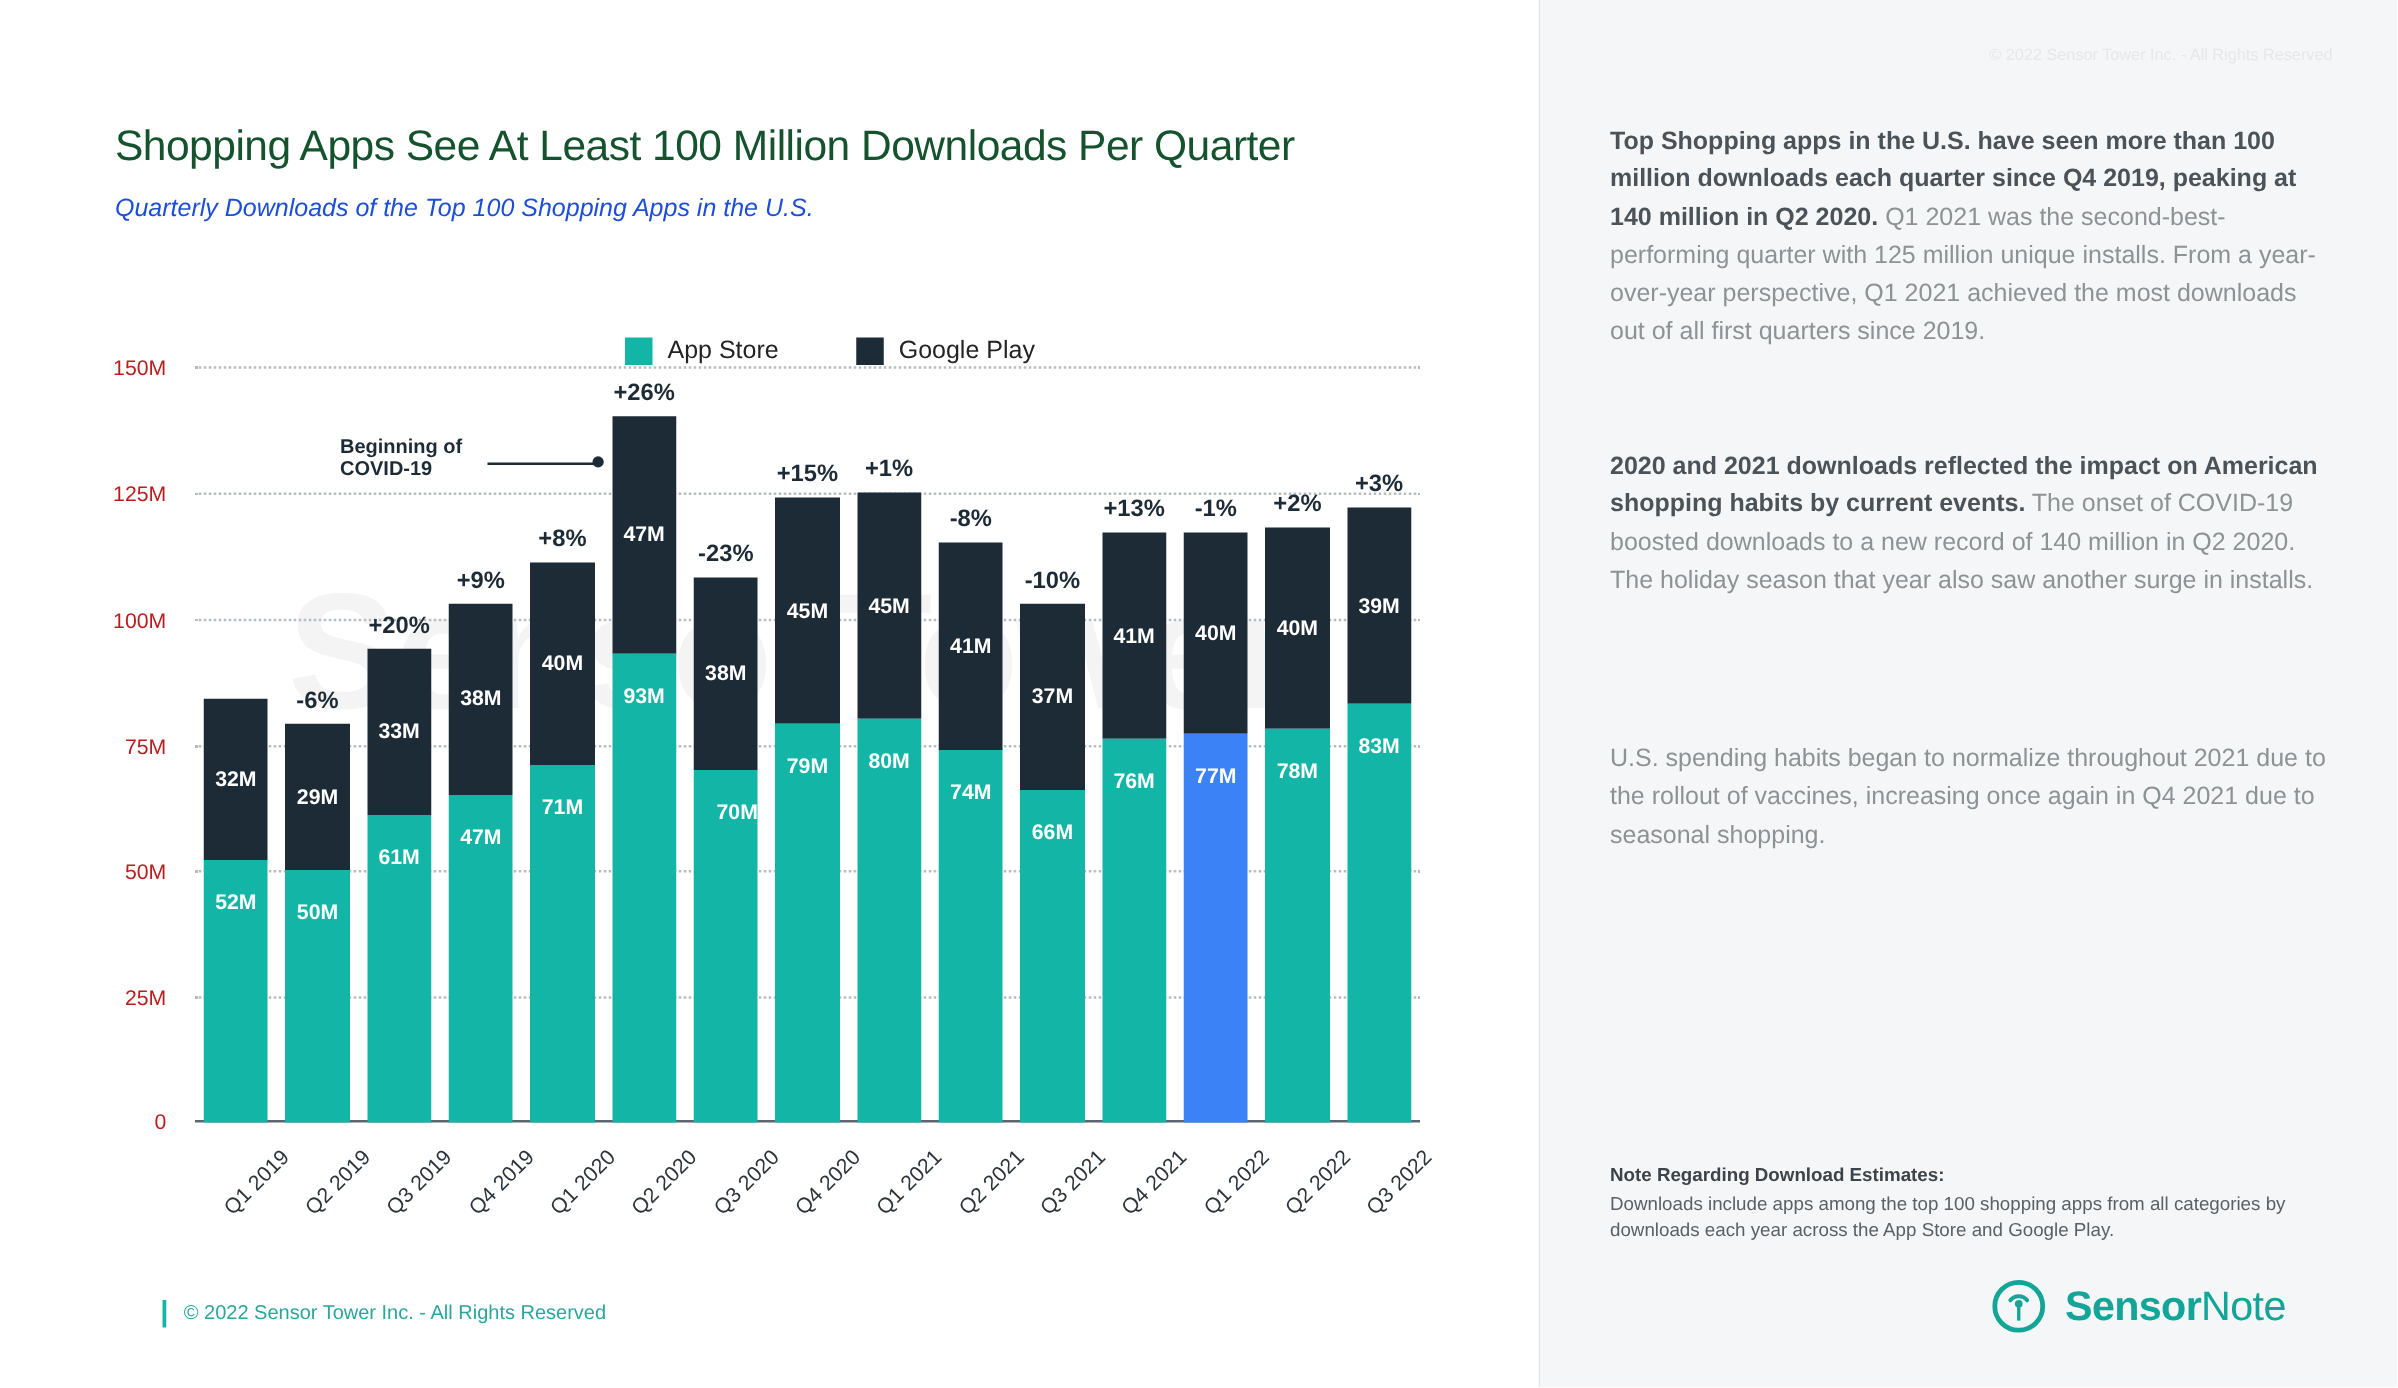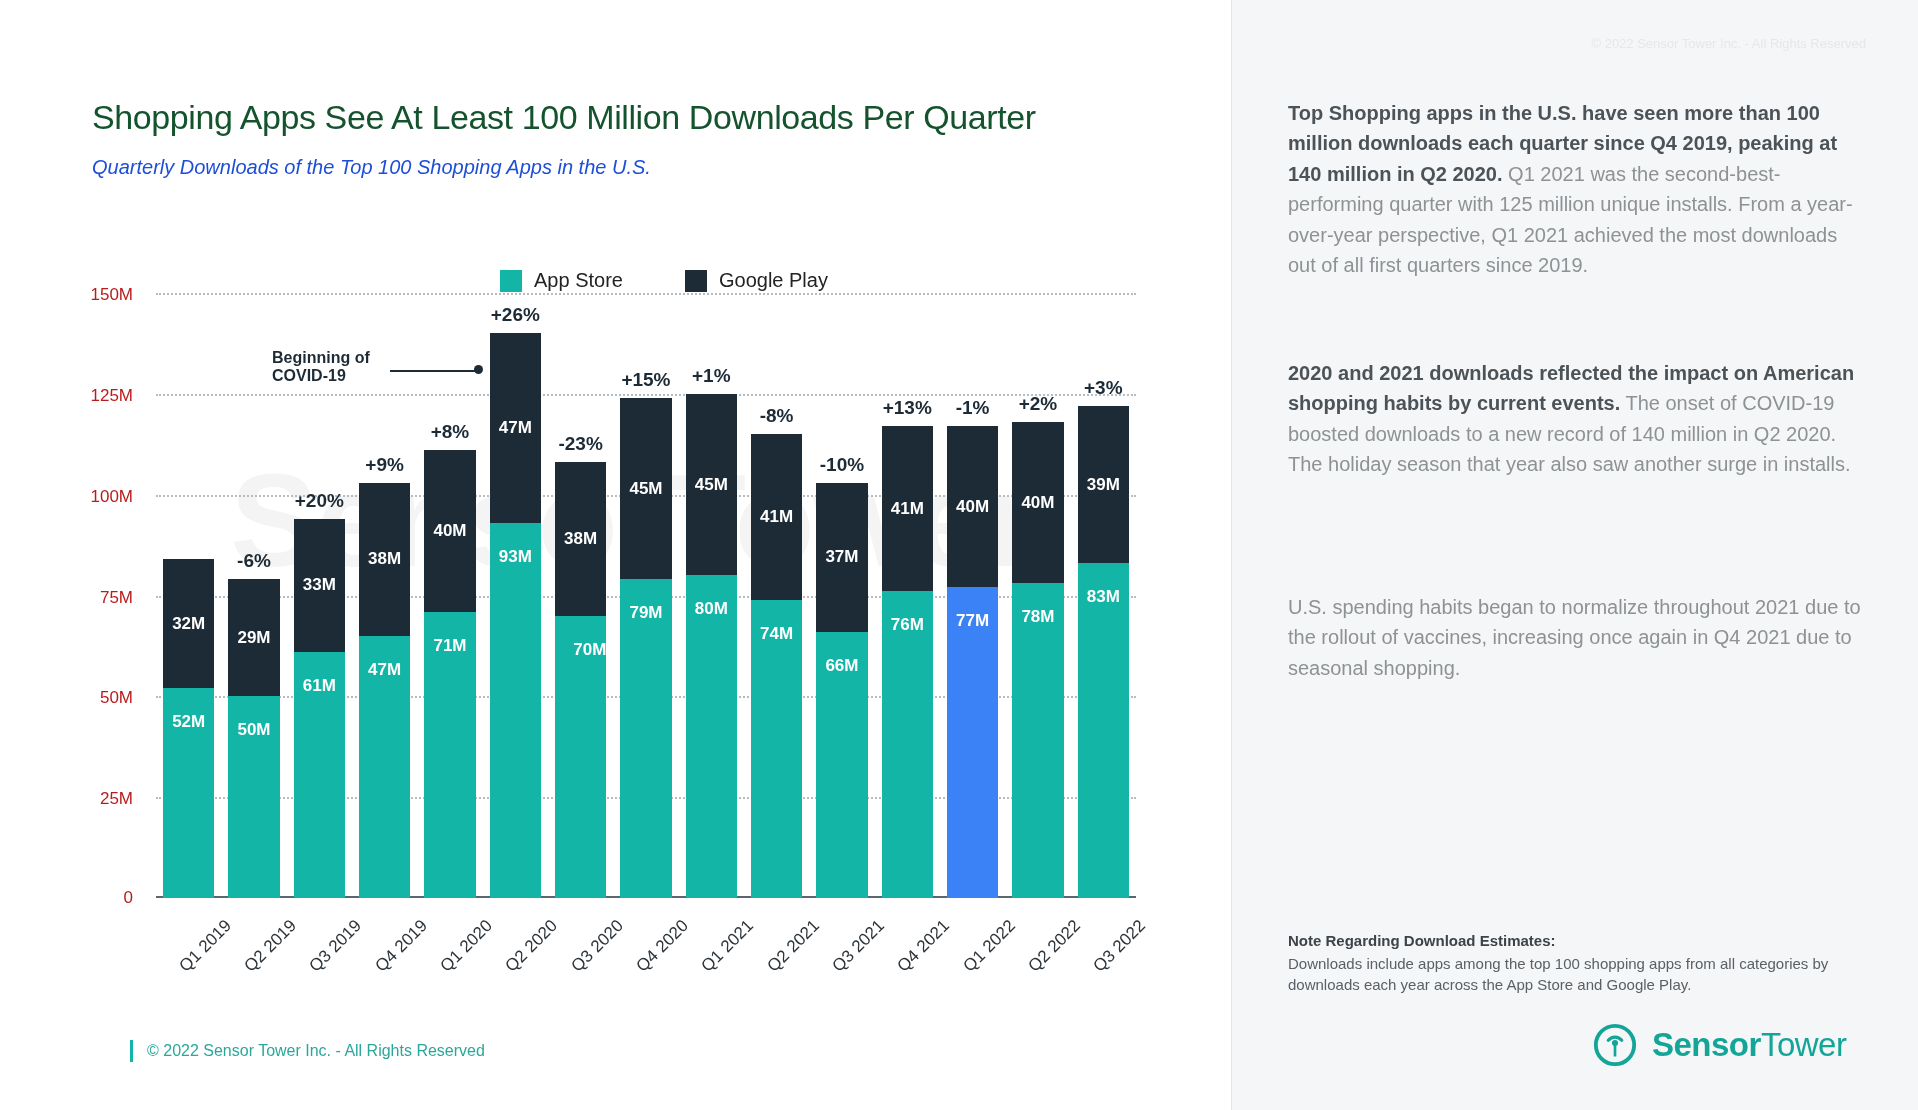--- a/index.html
+++ b/index.html
@@ -443,17 +443,17 @@
     <div class="logo">
       <span class="logo-mark">
         <svg viewBox="0 0 48 48" width="46" height="46" aria-hidden="true">
           <circle cx="24" cy="24" r="20" fill="none" stroke="#13a598" stroke-width="4"></circle>
           <path d="M17 19 a9 9 0 0 1 14 0" fill="none" stroke="#13a598" stroke-width="3.4" stroke-linecap="round"></path>
           <circle cx="24" cy="22" r="3.2" fill="#13a598"></circle>
           <rect x="22.6" y="22" width="2.8" height="14" fill="#13a598"></rect>
         </svg>
       </span>
       <span class="logo-text">
-        <span class="lt-bold">Sensor</span><span>Tower</span>
+        <span class="lt-bold">Sensor</span><span>Note</span>
       </span>
     </div>
   </div>
 </div>
 
 </body></html>

